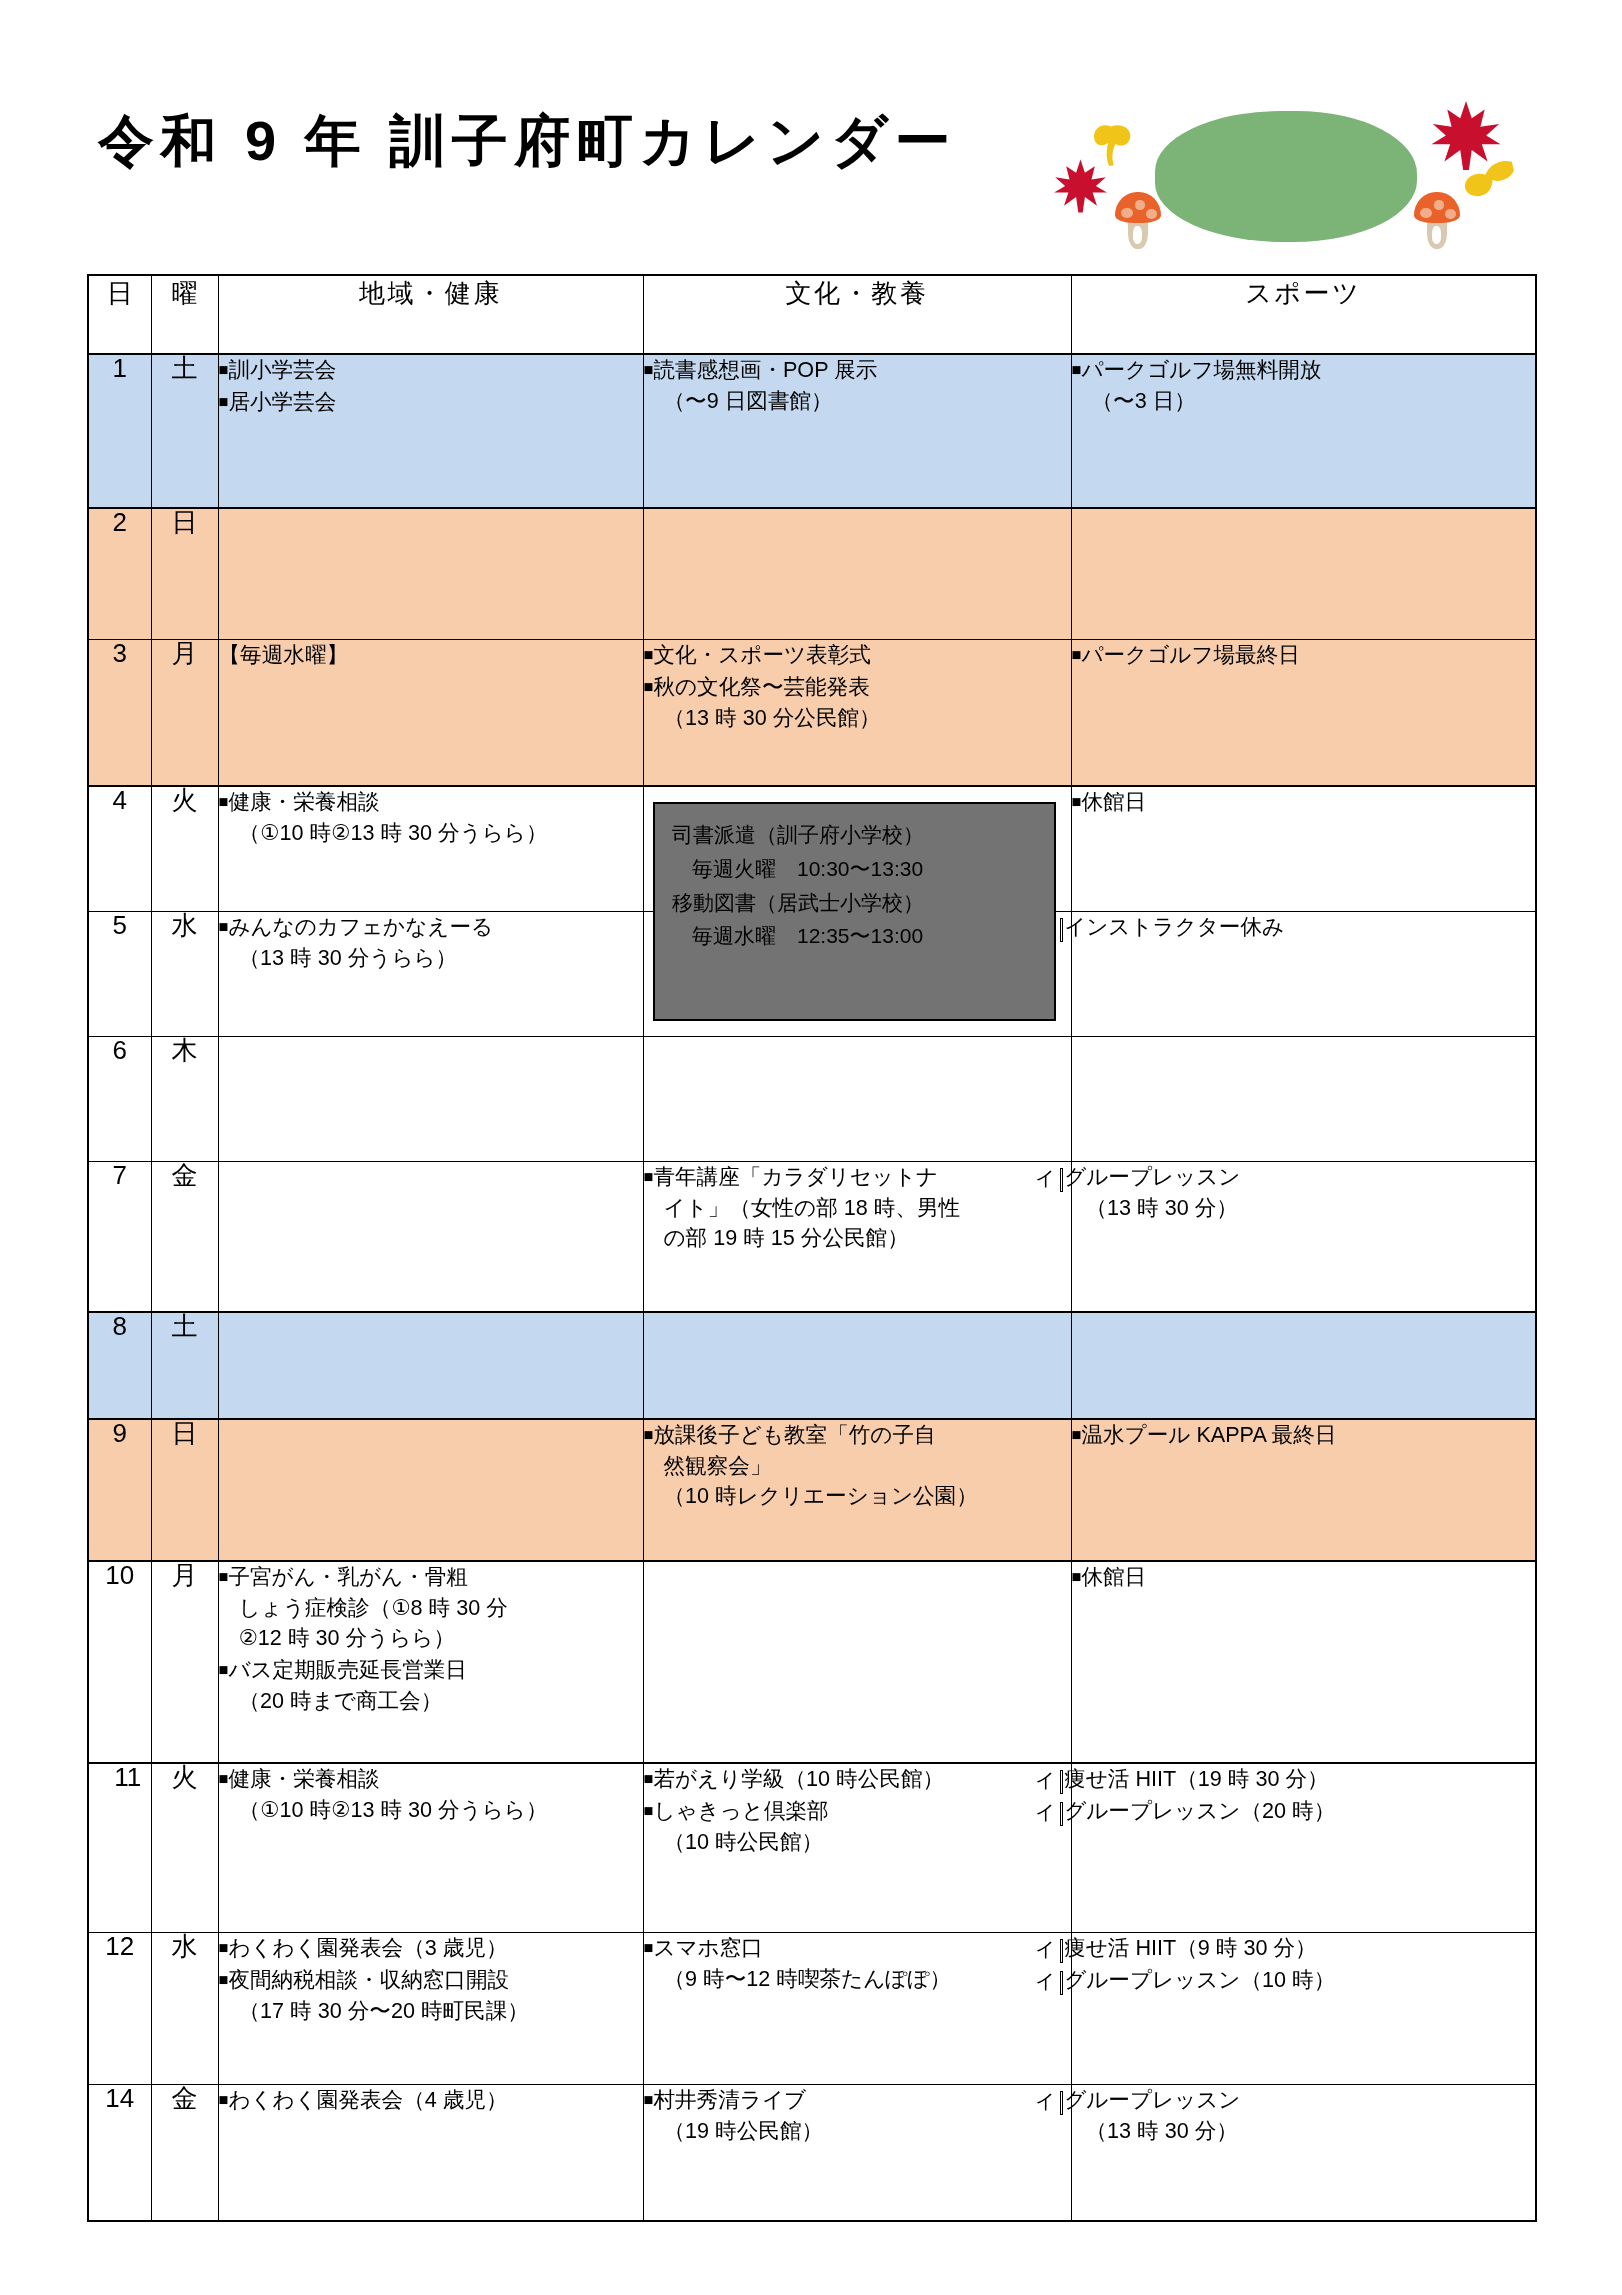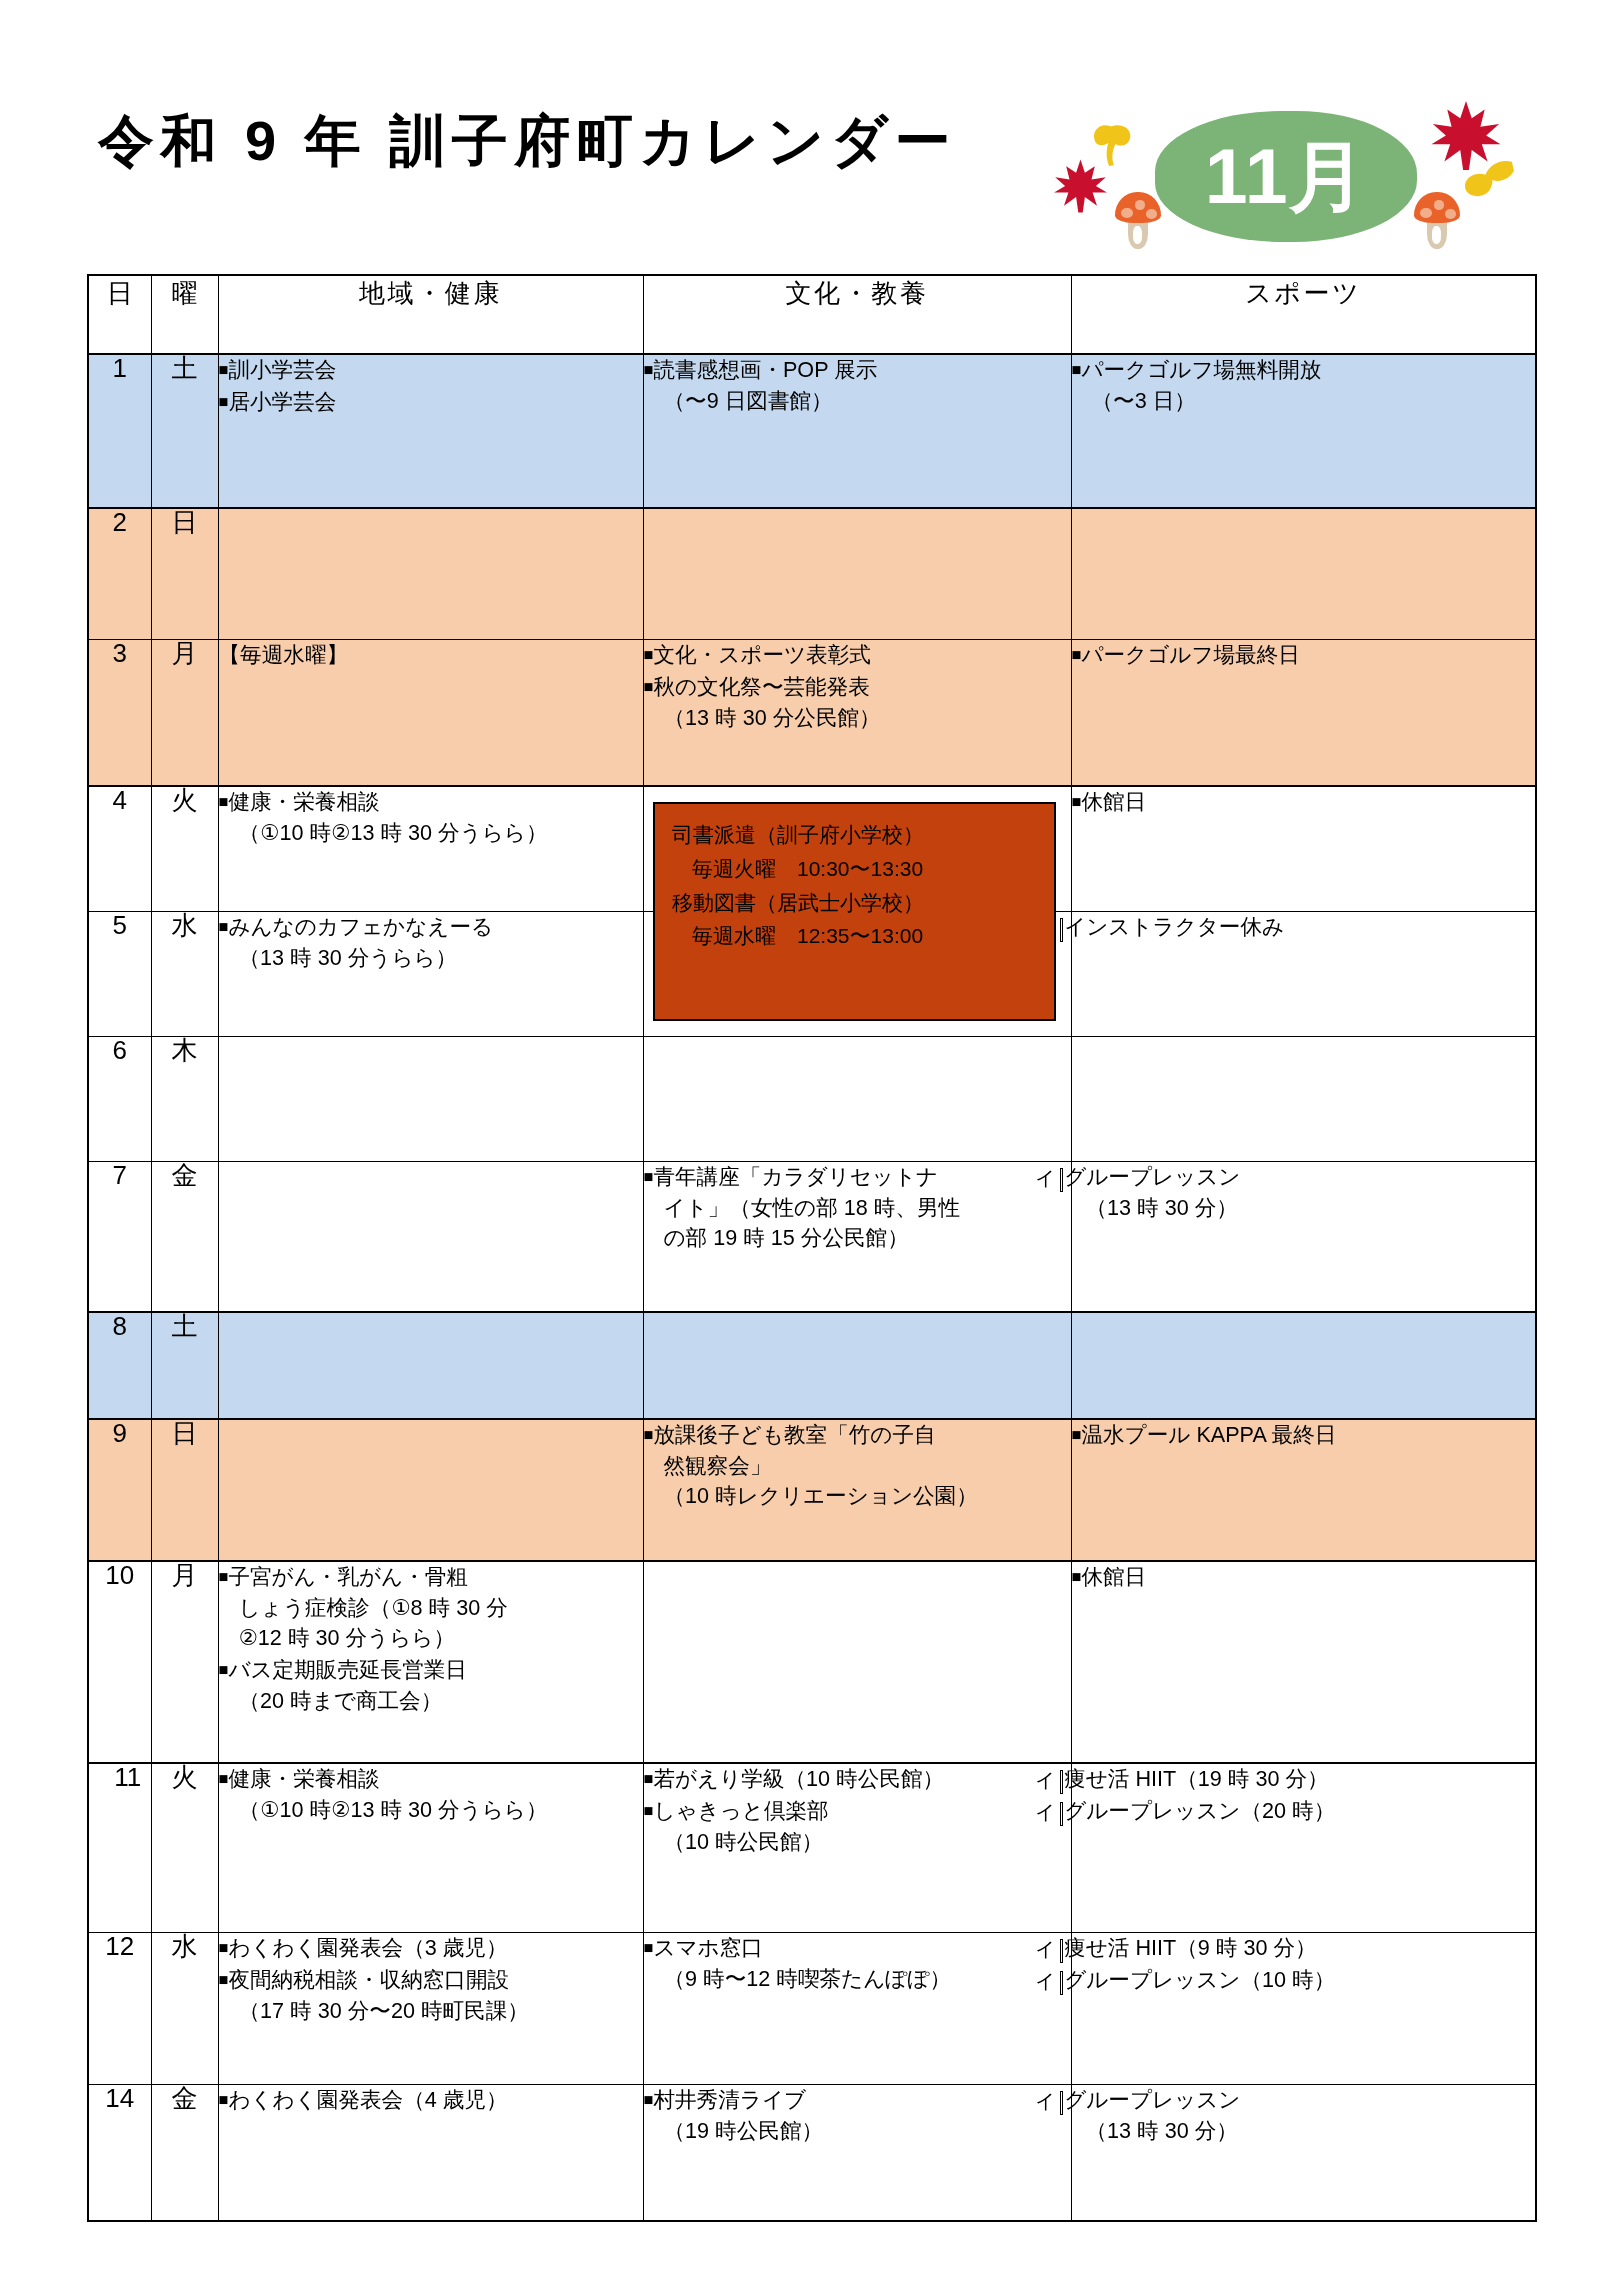--- a/index.html
+++ b/index.html
@@ -207,40 +207,39 @@
   
   tr.thick-top td { border-top: 2.6px solid #000; }
 
   
   .inset-box {
     position: absolute;
     left: 584px;
     top: 454px;
     width: 399px;
     height: 187px;
-    background: #c2410c;
+    background: #737373;
     border: 2px solid #000000;
     box-sizing: border-box;
     padding: 14.4px 0 0 0;
     font-size: 21px;
     line-height: 1.6;
     text-align: left;
   }
   .inset-line { padding-left: 17px; white-space: nowrap; }
   .inset-line.sub { padding-left: 37px; }
 </style>
 </head>
 <body>
 
 <div class="header">
   <div class="page-title">令和 9 年  訓子府町カレンダー</div>
 
   <div class="month-badge">
     <div class="badge-blob"></div>
-    <div class="badge-month-text">11月</div>
 
     <div class="leaf leaf-red-right">
       <svg width="72" height="73" viewBox="0 0 100 100">
         <path d="M50 2 L58 26 L76 14 L70 38 L96 34 L78 50 L98 62 L72 62 L80 86 L58 70 L54 98 L46 98 L42 70 L20 86 L28 62 L2 62 L22 50 L4 34 L30 38 L24 14 L42 26 Z" fill="#c8102e"></path>
       </svg>
     </div>
     <div class="leaf leaf-red-left">
       <svg width="55" height="56" viewBox="0 0 100 100">
         <path d="M50 2 L58 26 L76 14 L70 38 L96 34 L78 50 L98 62 L72 62 L80 86 L58 70 L54 98 L46 98 L42 70 L20 86 L28 62 L2 62 L22 50 L4 34 L30 38 L24 14 L42 26 Z" fill="#c8102e"></path>
       </svg>

